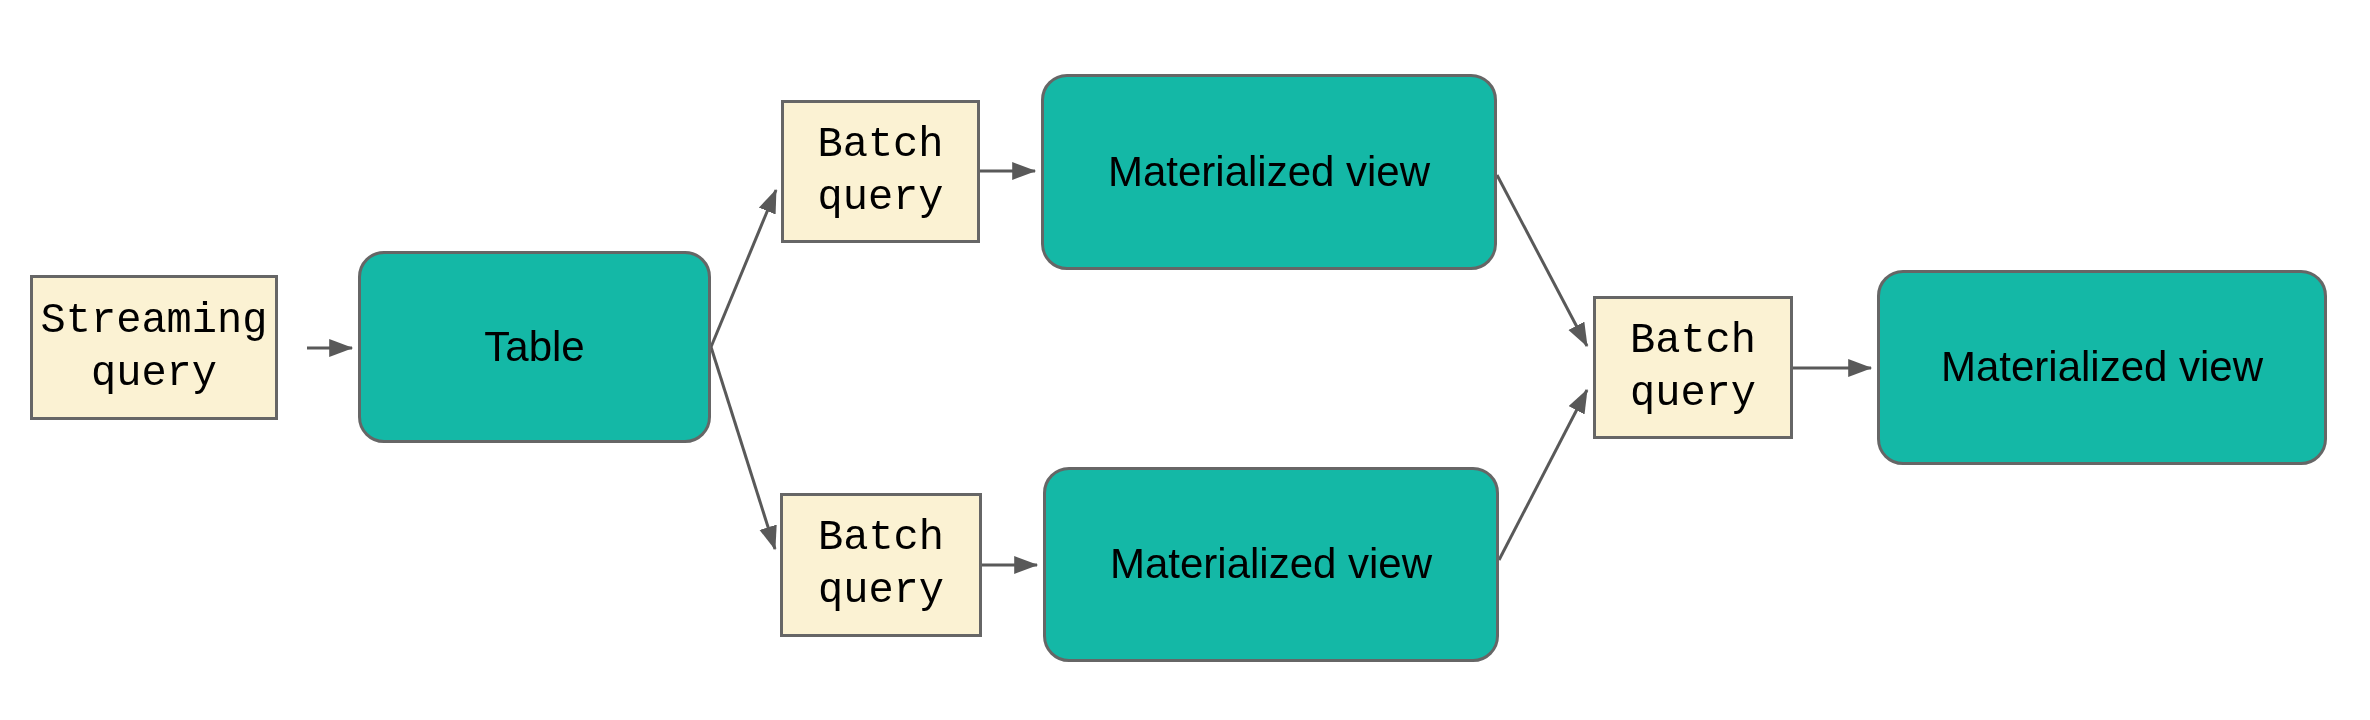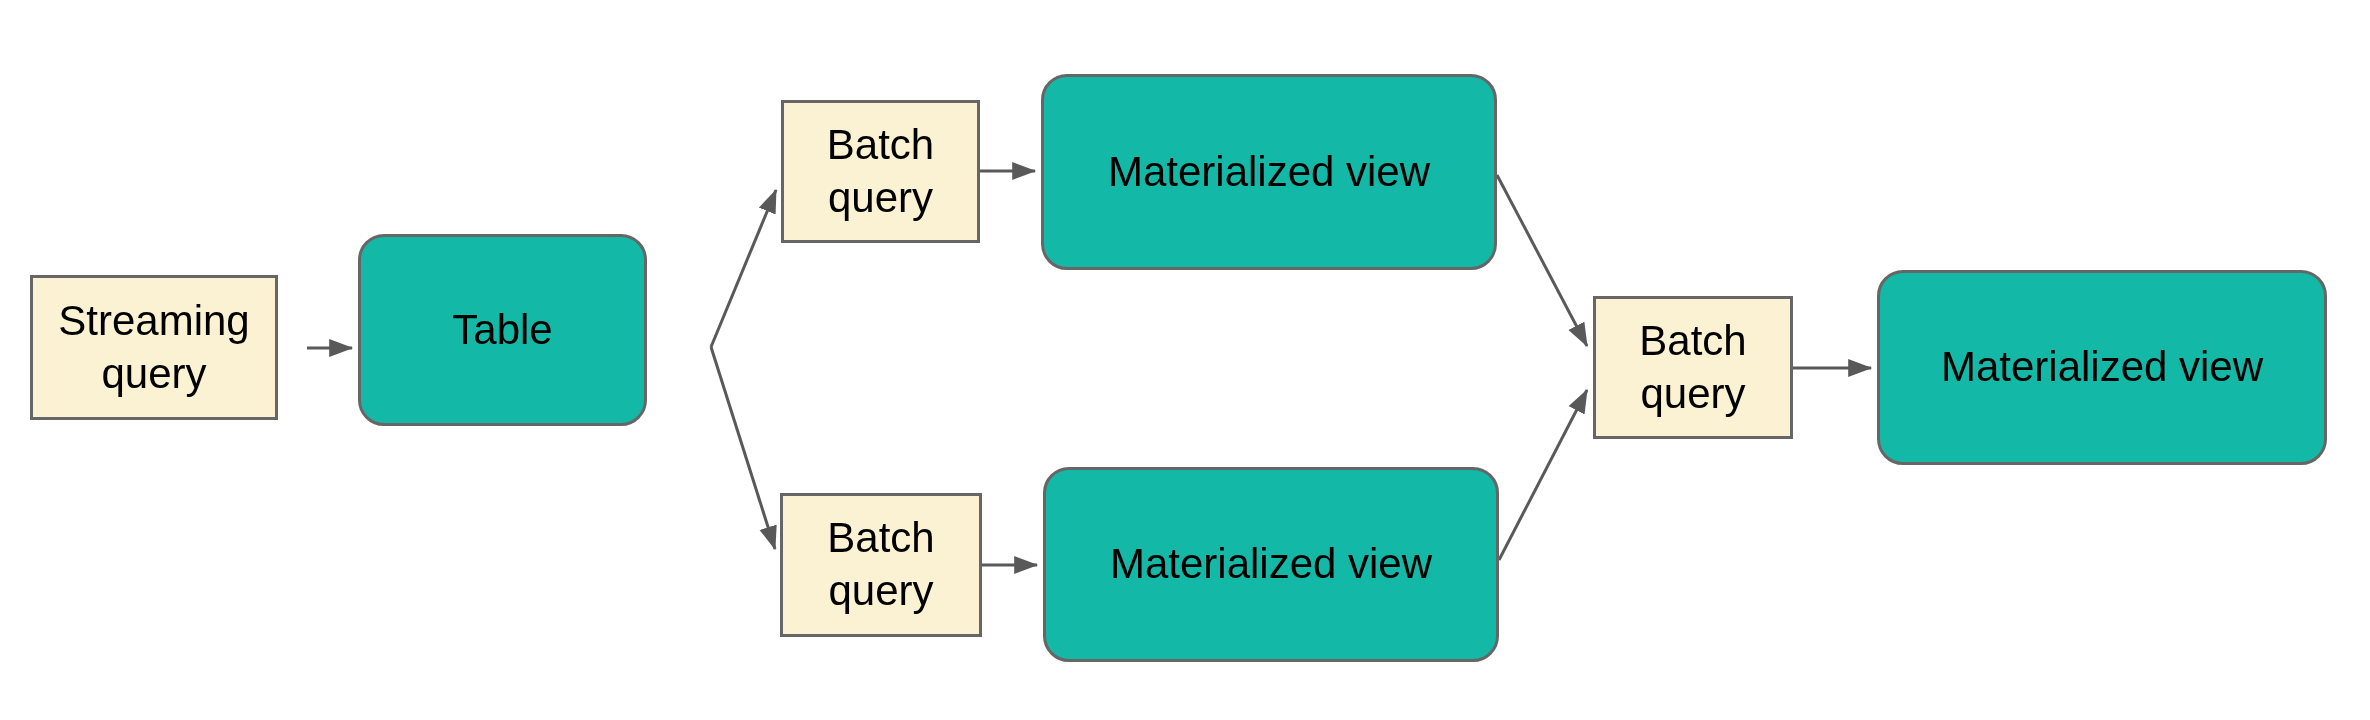--- a/index.html
+++ b/index.html
@@ -32,20 +32,21 @@
     text-align: center;
     border: 3px solid #666666;
     color: #000000;
     font-size: 42px;
     line-height: 1.26;
     padding: 0 6px;
   }
   .node-query {
     background: #FBF2D3;
     border-radius: 0;
+    font-family: Liberation Mono, monospace;
   }
   .node-view {
     background: #14b8a6;
     border-radius: 26px;
   }
   .node-label {
     display: block;
     width: 100%;
   }
 </style>
@@ -69,21 +70,21 @@
       <line x1="1497" y1="175" x2="1587" y2="346" marker-end="url(#arrowhead)"></line>
       <line x1="1499" y1="560" x2="1587" y2="390" marker-end="url(#arrowhead)"></line>
       <line x1="1793" y1="368" x2="1871" y2="368" marker-end="url(#arrowhead)"></line>
     </g>
   </svg>
 
   <div class="node node-query" style="left:30px; top:275px; width:248px; height:145px;">
     <span class="node-label">Streaming query</span>
   </div>
 
-  <div class="node node-view" style="left:358px; top:234px; width:289px; height:192px;justify-content:center;">
+  <div class="node node-view" style="left:358px; top:251px; width:353px; height:192px;justify-content:center;">
     <span class="node-label">Table</span>
   </div>
 
   <div class="node node-query" style="left:781px; top:100px; width:199px; height:143px;">
     <span class="node-label">Batch query</span>
   </div>
 
   <div class="node node-view" style="left:1041px; top:74px; width:456px; height:196px;">
     <span class="node-label">Materialized view</span>
   </div>

